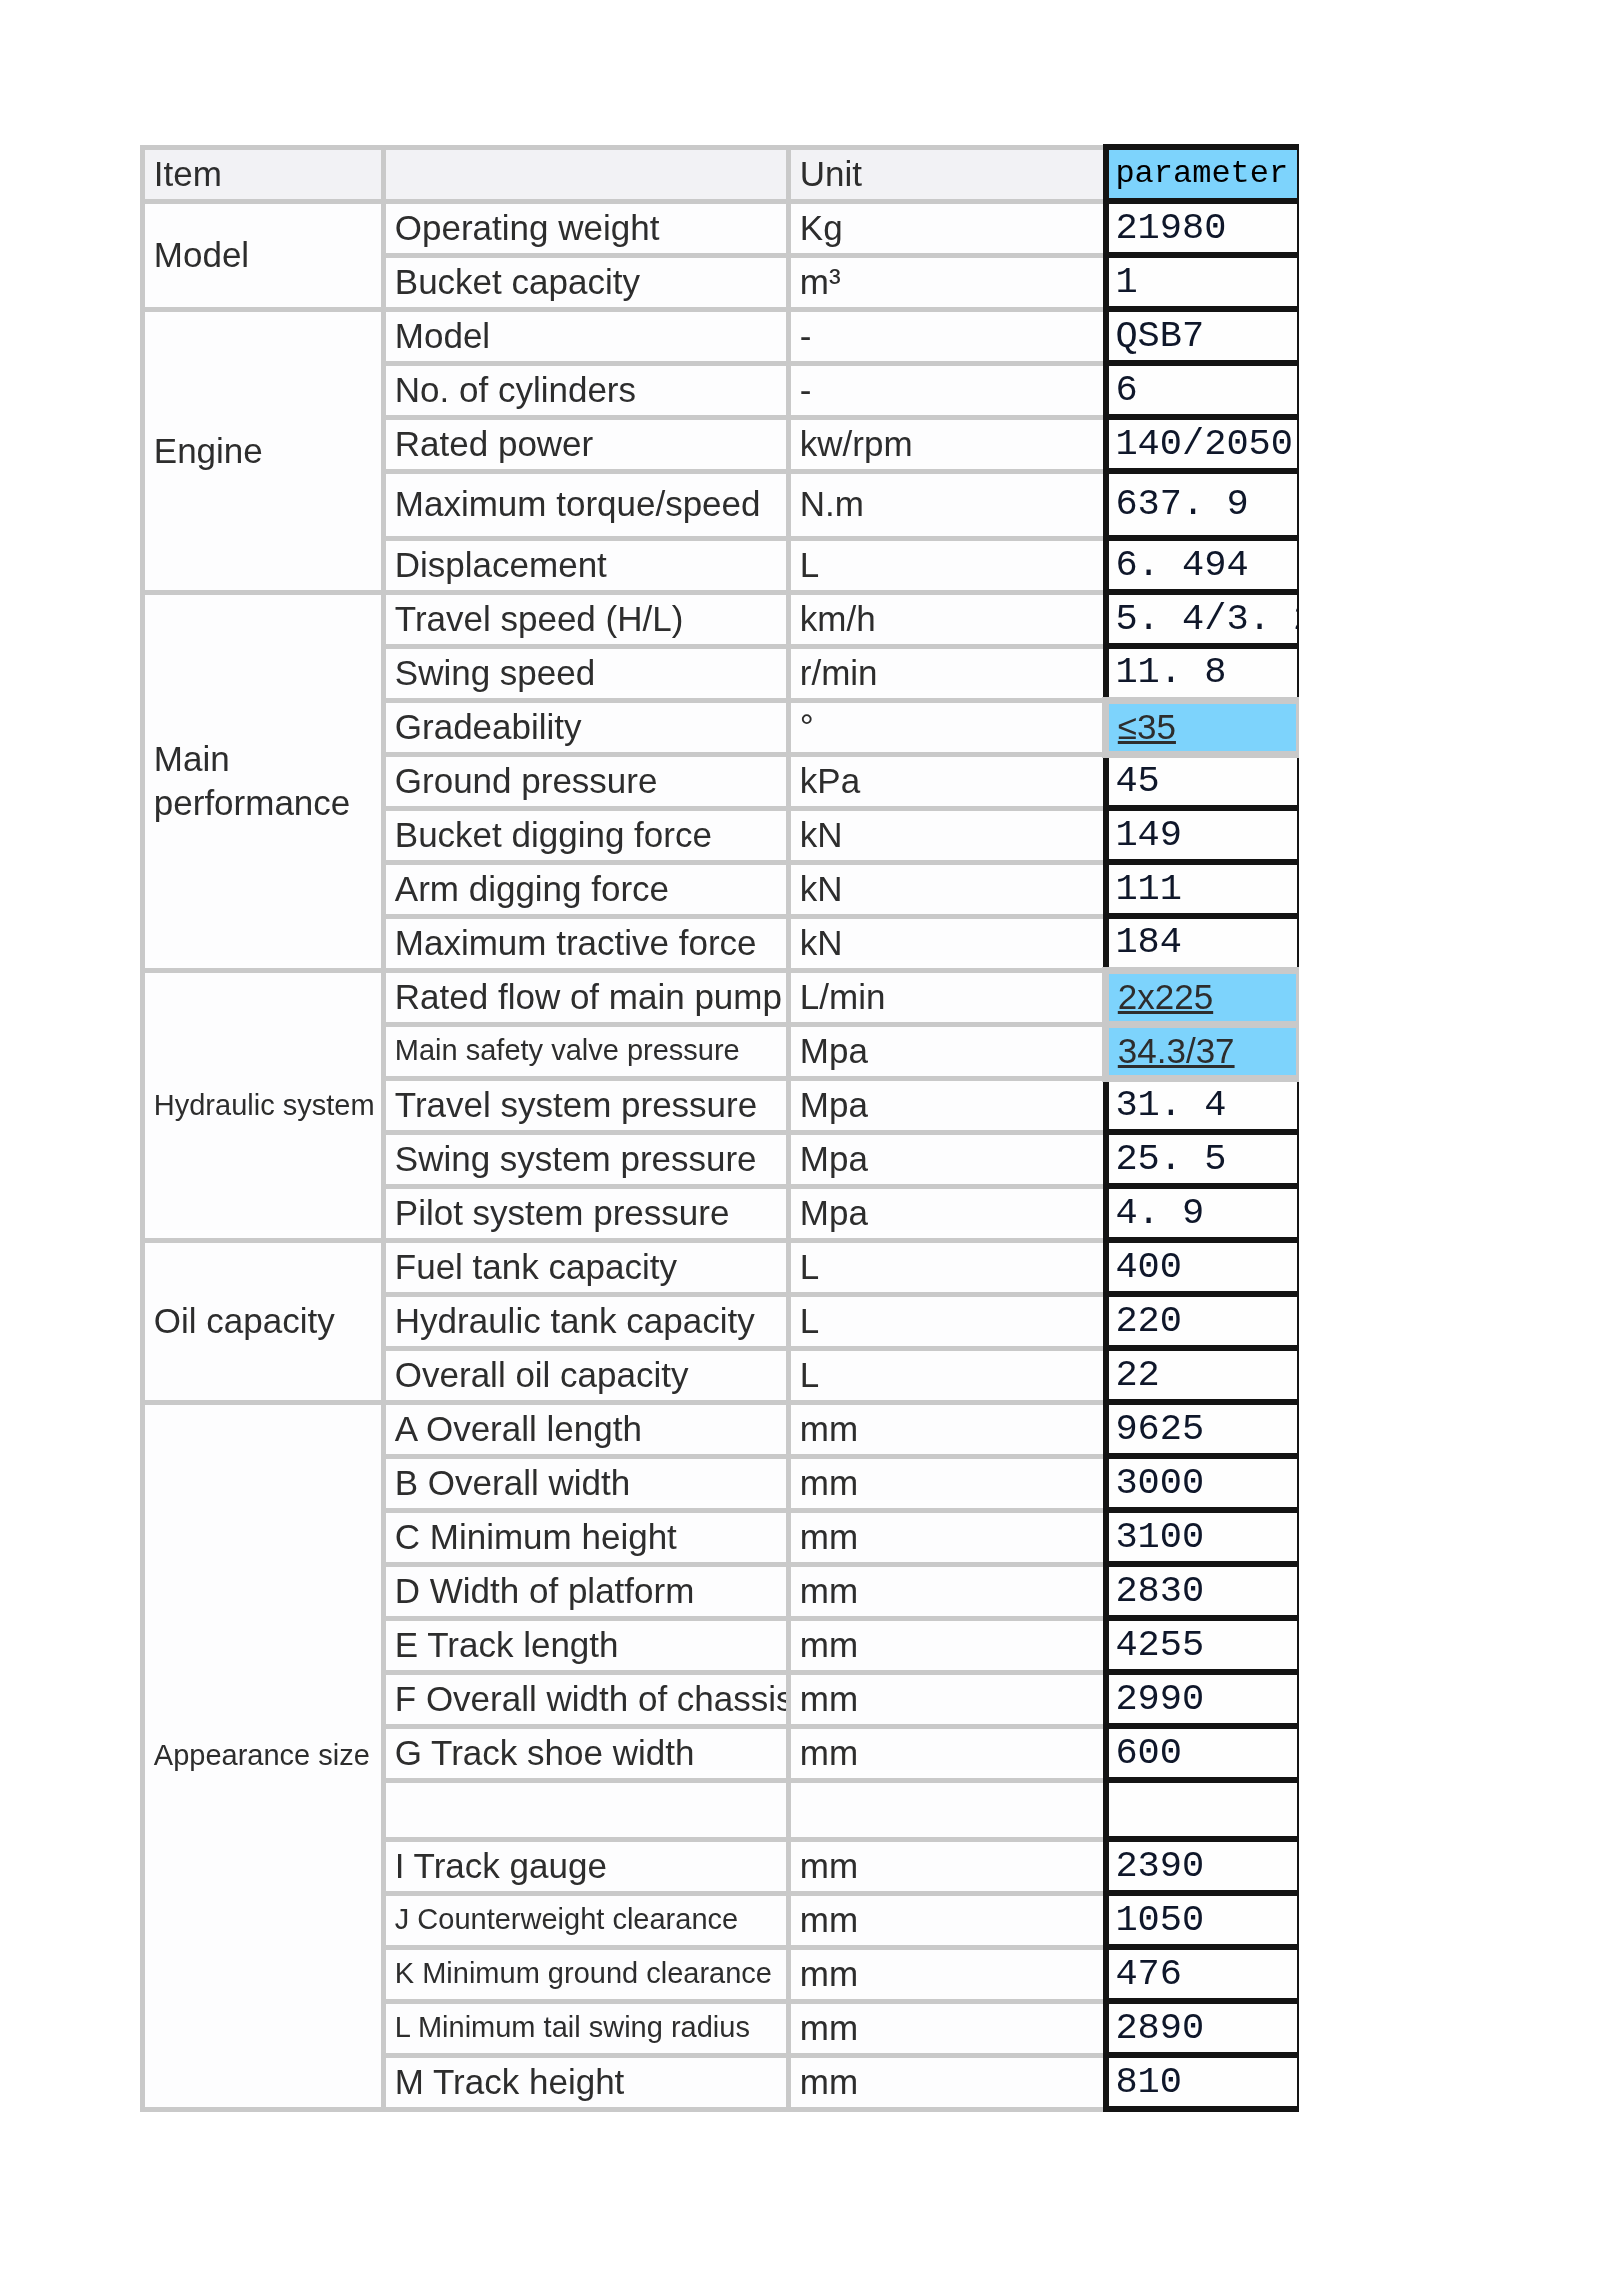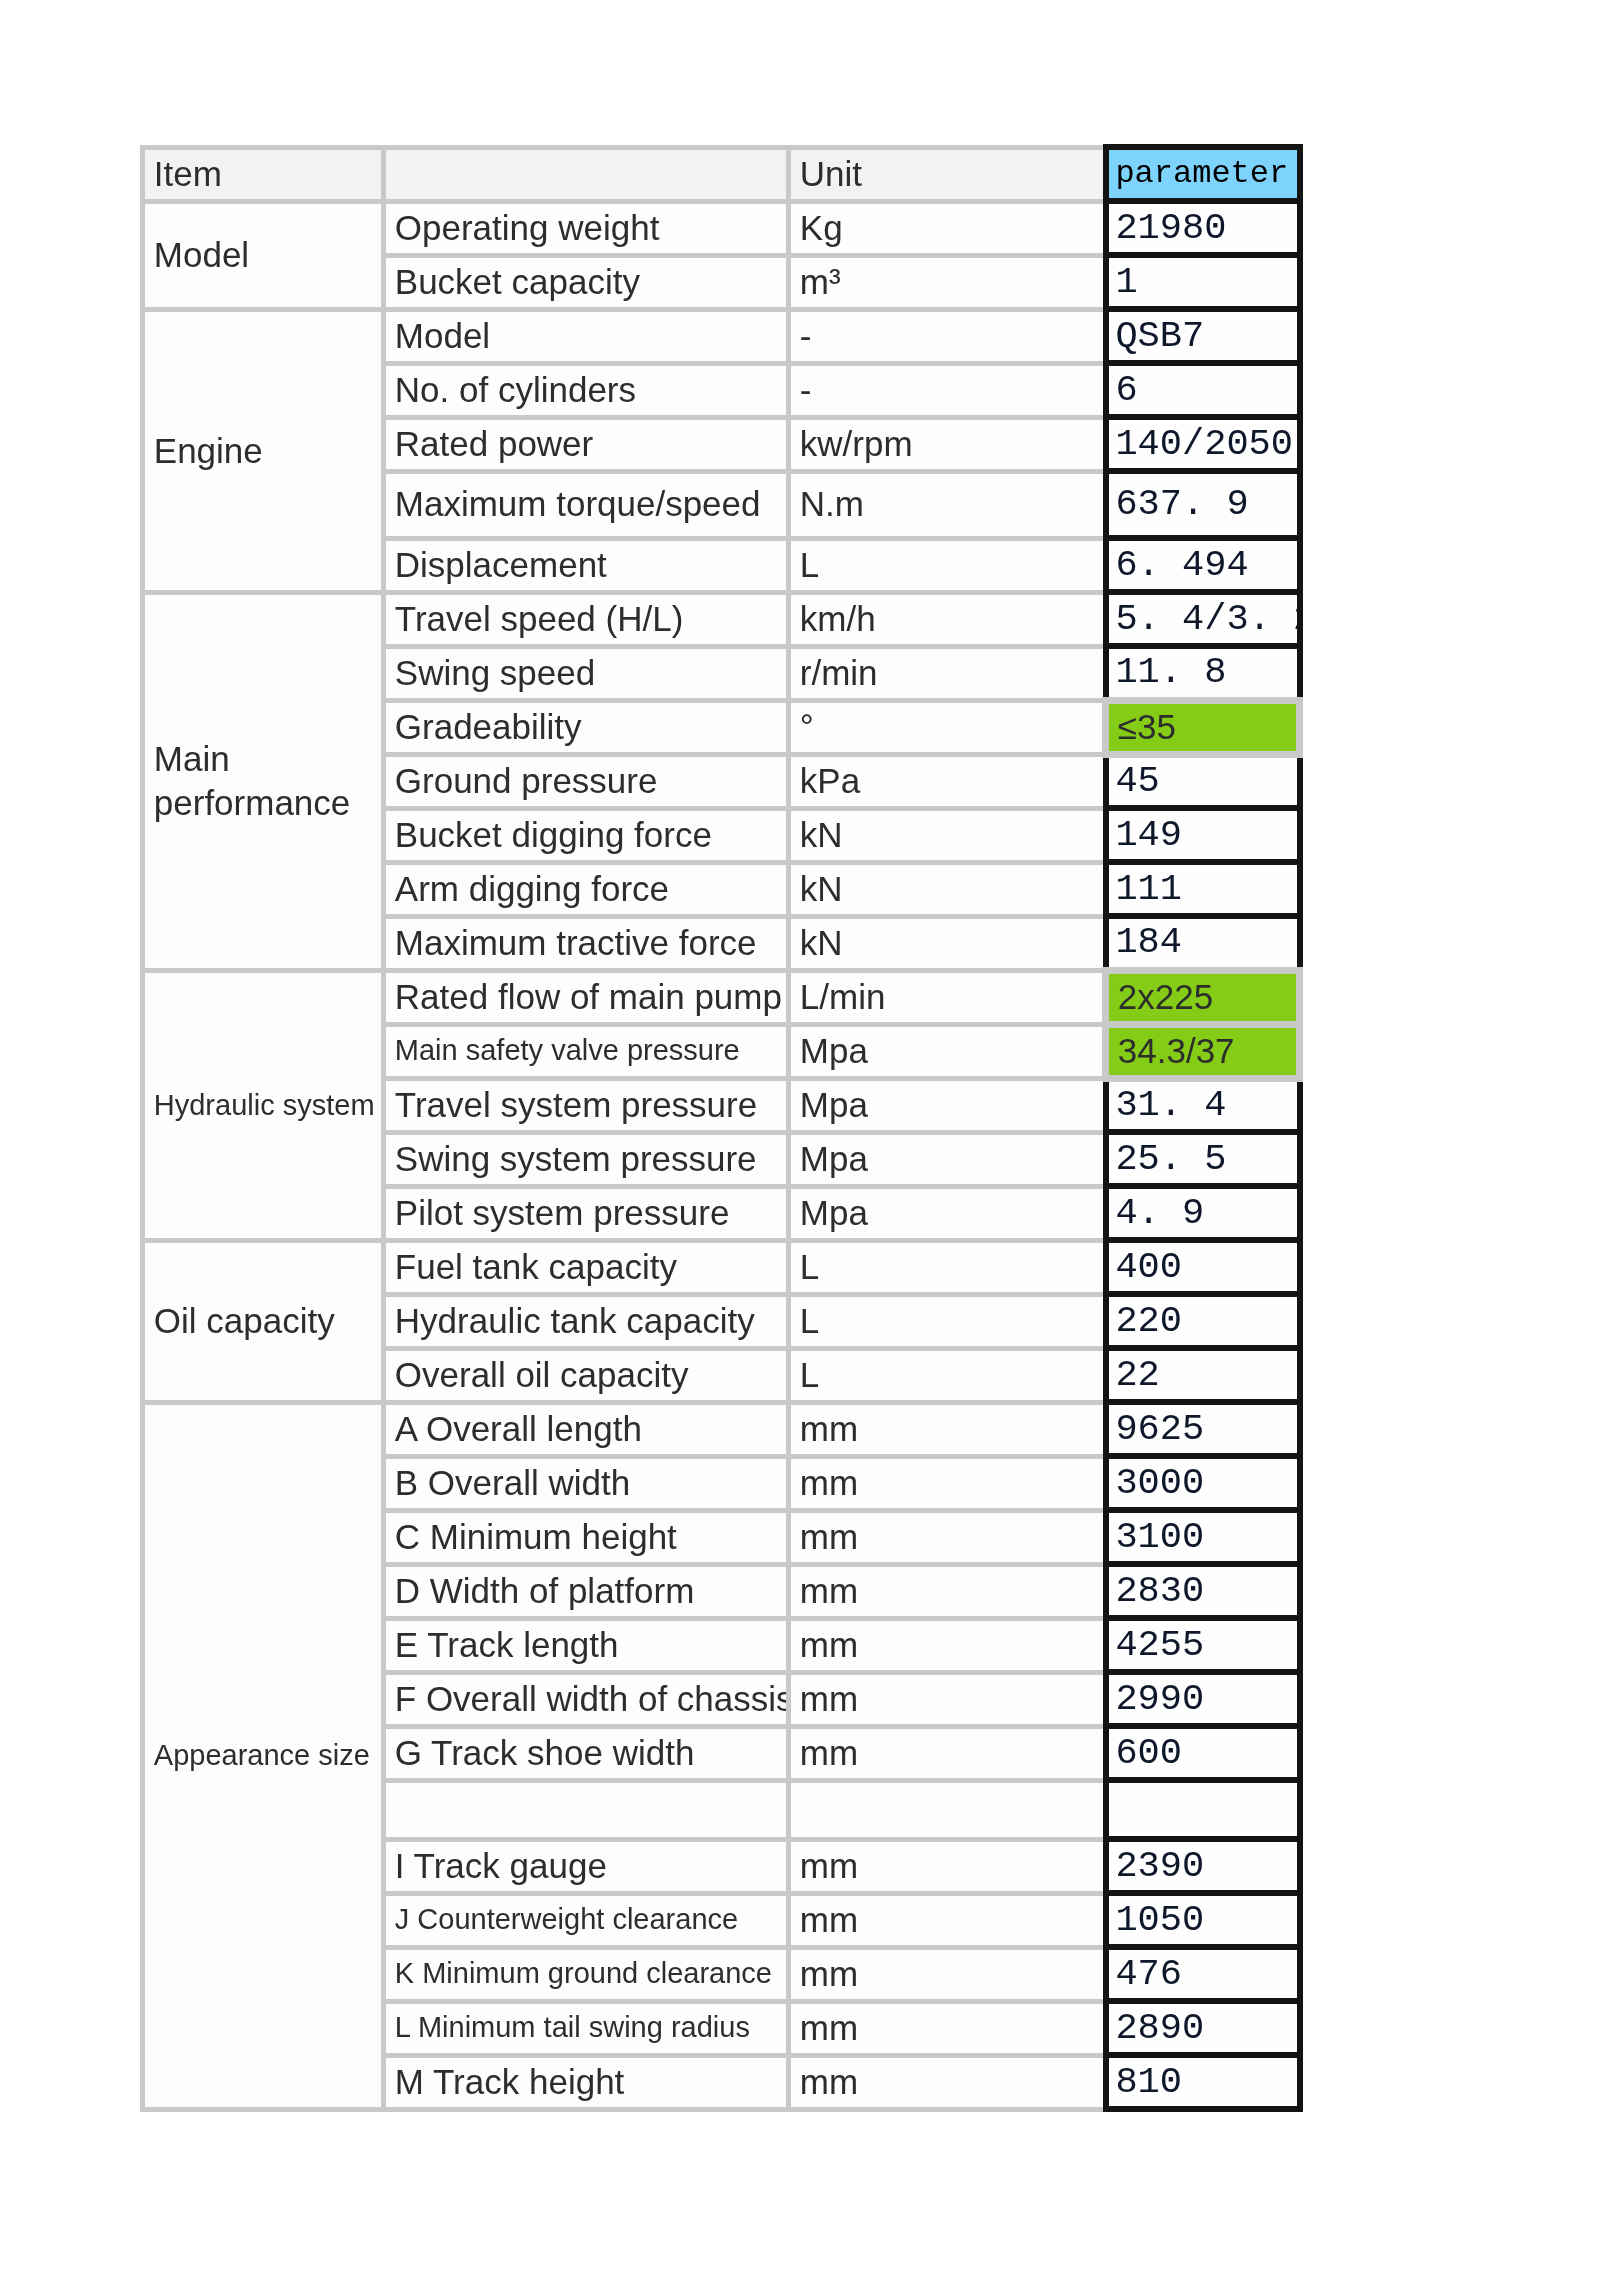--- a/index.html
+++ b/index.html
@@ -2,21 +2,21 @@
 <html><head>
 <meta charset="utf-8">
 <style>
   html, body {
     margin: 0;
     padding: 0;
     background: #ffffff;
   }
   .page {
     position: relative;
-    width: 1621px;
+    width: 1299px;
     height: 2293px;
     background: #ffffff;
     font-family: "Liberation Sans", sans-serif;
     overflow: hidden;
   }
   table.spec {
     position: absolute;
     left: 140px;
     top: 144px;
     width: 1157px;
@@ -60,24 +60,25 @@
     border: 6.9px solid #141414;
     background: #7dd3fc;
     font-family: "Liberation Mono", "DejaVu Sans Mono", monospace;
     font-size: 32px;
     color: #000000;
     padding-left: 6.9px;
   }
   
   td.ps {
     border: 7.8px solid #c9c9c9;
-    background: #84cc16;
+    background: #7dd3fc;
     font-family: "Liberation Sans", sans-serif;
     font-size: 35px;
     color: #2d2d2d;
+    text-decoration: underline;
   }
 </style>
 </head>
 <body>
 
 <div class="page">
   <table class="spec">
     <colgroup>
       <col style="width:241px">
       <col style="width:405px">

